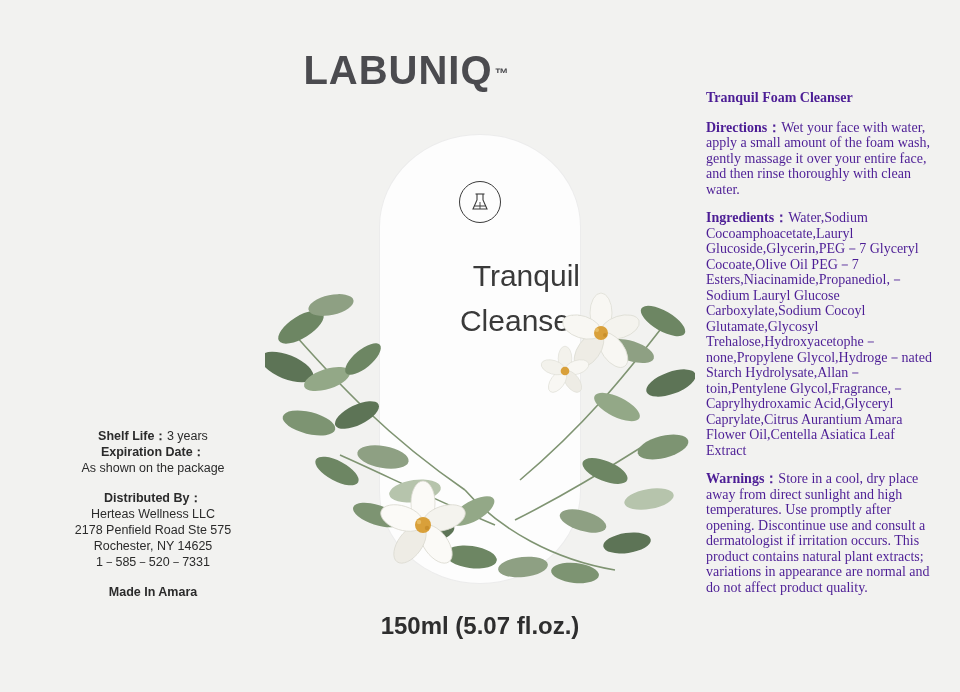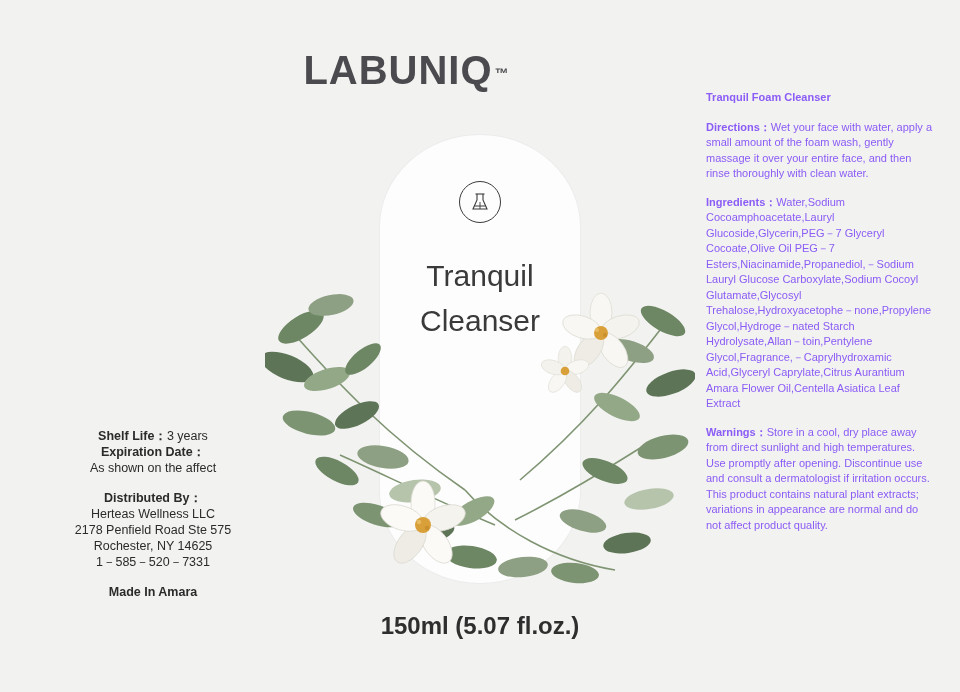--- a/index.html
+++ b/index.html
@@ -80,21 +80,21 @@
     font-size: 17px;
     color: #3b3b3b;
     font-family: "Liberation Serif", serif;
     letter-spacing: -1px;
   }
   .bottle-title {
     position: absolute;
     left: 0;
     top: 118px;
     width: 100%;
-    text-align: center;
+    text-align: right;
     font-family: "Liberation Sans", sans-serif;
     font-size: 30px;
     line-height: 45px;
     color: #3a3a3a;
     font-weight: 300;
   }
   .bottle-sub {
     position: absolute;
     left: 0;
     top: 272px;
@@ -148,23 +148,24 @@
   }
   .left-col .blk { margin-bottom: 14px; text-align: center; }
   .kv-label { font-weight: bold; }
 
   
   .right-col {
     position: absolute;
     left: 706px;
     top: 90px;
     width: 226px;
-    font-size: 11px;
+    font-size: 14px;
     line-height: 15.5px;
-    color: #8b5cf6;
+    color: #4c1d95;
+    font-family: Liberation Serif, serif;
   }
   .right-col .section { margin-bottom: 13px; }
   .right-col .sec-title { font-weight: bold; }
   .right-col .prod-name { font-weight: bold; margin-bottom: 14px; }
 </style>
 </head>
 <body>
 
 <div class="label-sheet">
 
@@ -262,21 +263,21 @@
   </svg>
 
   <div class="volume">150ml (5.07 fl.oz.)</div>
 
   <div class="left-col">
     <div class="blk">
       <div>
         <span class="kv-label">Shelf Life：</span><span>3 years</span>
       </div>
       <div class="kv-label">Expiration Date：</div>
-      <div>As shown on the affect</div>
+      <div>As shown on the package</div>
     </div>
 
     <div class="blk">
       <div class="kv-label">Distributed By：</div>
       <div>Herteas Wellness LLC</div>
       <div>2178 Penfield Road Ste 575</div>
       <div>Rochester, NY 14625</div>
       <div>1－585－520－7331</div>
     </div>
 

